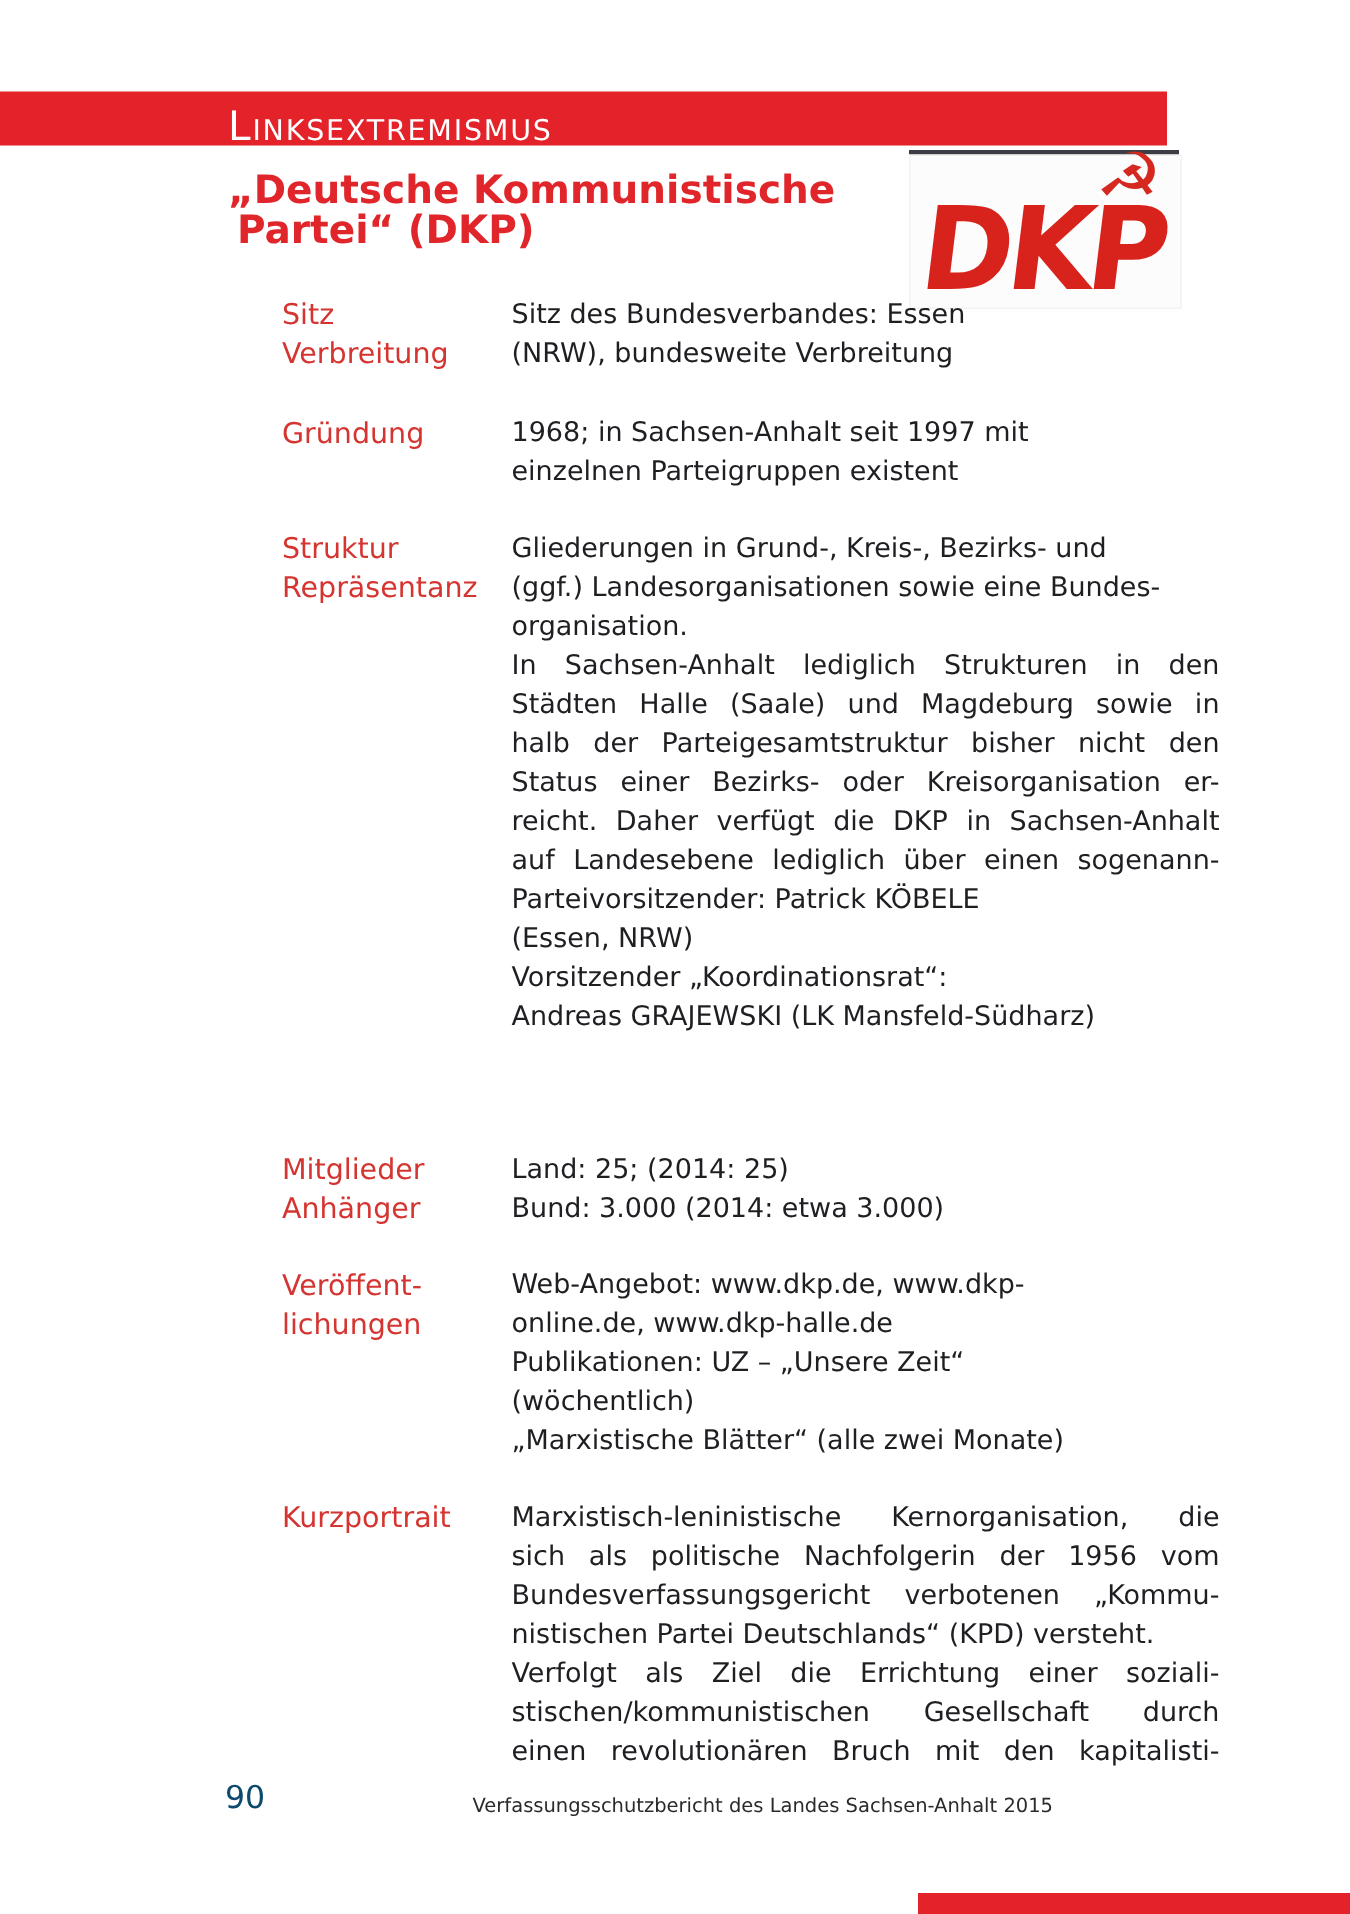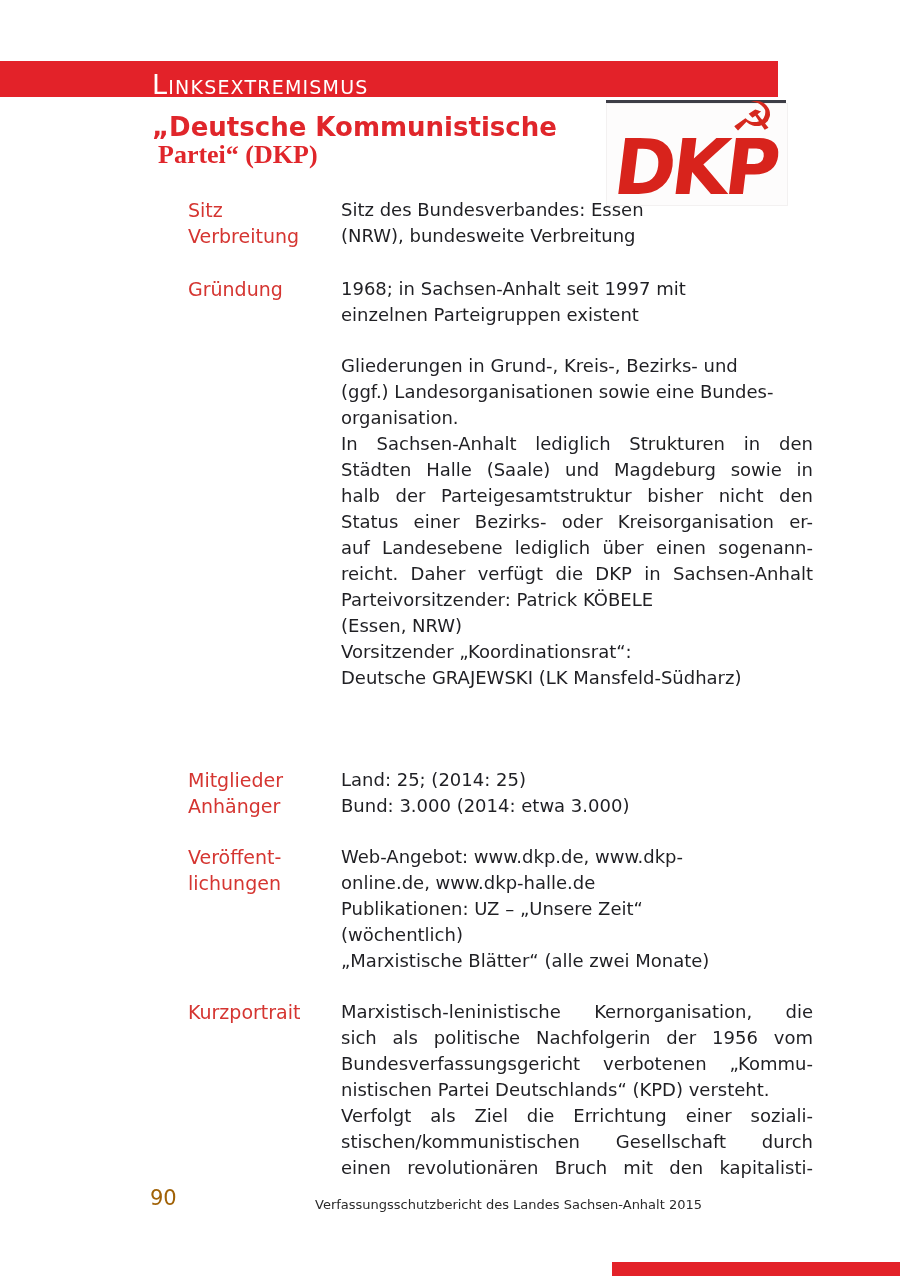--- a/index.html
+++ b/index.html
@@ -6,35 +6,35 @@
   body{
     width:900px;height:1276px;position:relative;background:#ffffff;
     font-family:"DejaVu Sans",sans-serif;color:#1f1f23;overflow:hidden;
   }
   
   .banner{position:absolute;left:0;top:61px;width:778px;height:36px;background:#e32229;}
   .banner-text{position:absolute;left:152px;top:0;height:36px;line-height:48px;color:#ffffff;letter-spacing:1.2px;font-size:19px;}
   .banner-text .initial{font-size:27px;letter-spacing:1.2px;}
   
   .doc-title{position:absolute;left:152px;top:114px;font-weight:bold;font-size:26px;line-height:27px;color:#e0262b;}
-  .doc-title .l2{padding-left:6px;font-family:Liberation Serif, serif;}
+  .doc-title .l2{padding-left:6px;}
   
   .logo-edge{position:absolute;left:606px;top:100px;width:180px;height:3px;background:#3d3d46;}
   .logo-box{position:absolute;left:606px;top:103px;width:182px;height:103px;background:#fdfcfc;box-shadow:inset 0 0 0 1px #f3f1f1;}
   .logo-hs{position:absolute;left:127px;top:-8px;font-size:46px;line-height:46px;color:#d5281e;transform:rotate(14deg);}
   .logo-word{position:absolute;left:4px;top:28px;font-size:74px;line-height:74px;font-weight:bold;letter-spacing:-4px;color:#d8231c;transform:skewX(-7deg) scaleY(1.04);transform-origin:left bottom;}
   
   .section{position:absolute;left:152px;width:630px;font-size:18px;line-height:26px;margin-left:36px;}
   .labels{position:absolute;left:0;top:0;width:150px;color:#d53531;font-size:19px;line-height:26px;}
   .labels div{white-space:nowrap;}
   .content{margin-left:153px;width:472px;}
   .line{white-space:nowrap;}
   .line.j{white-space:normal;text-align:justify;text-align-last:justify;}
   
-  .page-num{position:absolute;left:150px;top:1186px;font-size:21px;color:#a16207;}
+  .page-num{position:absolute;left:150px;top:1186px;font-size:21px;color:#0c4a6e;}
   .footer-title{position:absolute;left:315px;top:1197px;width:480px;text-align:left;font-size:13px;color:#2a2a2a;}
   .bottom-bar{position:absolute;left:612px;top:1262px;width:288px;height:14px;background:#e32229;}
 </style>
 </head>
 <body>
 
 <div class="banner">
   <div class="banner-text"><span class="initial">L</span><span>INKSEXTREMISMUS</span></div>
 </div>
 
@@ -64,34 +64,38 @@
   <div class="labels">
     <div>Gründung</div>
   </div>
   <div class="content">
     <div class="line">1968; in Sachsen-Anhalt seit 1997 mit</div>
     <div class="line">einzelnen Parteigruppen existent</div>
   </div>
 </div>
 
 <div class="section" style="top:353px">
+  <div class="labels">
+    <div>Struktur</div>
+    <div>Repräsentanz</div>
+  </div>
   <div class="content">
     <div class="line">Gliederungen in Grund-, Kreis-, Bezirks- und</div>
     <div class="line">(ggf.) Landesorganisationen sowie eine Bundes-</div>
     <div class="line">organisation.</div>
     <div class="line j">In Sachsen-Anhalt lediglich Strukturen in den</div>
     <div class="line j">Städten Halle (Saale) und Magdeburg sowie in</div>
     <div class="line j">halb der Parteigesamtstruktur bisher nicht den</div>
     <div class="line j">Status einer Bezirks- oder Kreisorganisation er-</div>
+    <div class="line j">reicht. Daher verfügt die DKP in Sachsen-Anhalt</div>
     <div class="line j">auf Landesebene lediglich über einen sogenann-</div>
-    <div class="line j">reicht. Daher verfügt die DKP in Sachsen-Anhalt</div>
     <div class="line">Parteivorsitzender: Patrick KÖBELE</div>
     <div class="line">(Essen, NRW)</div>
     <div class="line">Vorsitzender „Koordinationsrat“:</div>
-    <div class="line">Deutsche GRAJEWSKI (LK Mansfeld-Südharz)</div>
+    <div class="line">Andreas GRAJEWSKI (LK Mansfeld-Südharz)</div>
   </div>
 </div>
 
 <div class="section" style="top:767px">
   <div class="labels">
     <div>Mitglieder</div>
     <div>Anhänger</div>
   </div>
   <div class="content">
     <div class="line">Land: 25; (2014: 25)</div>

